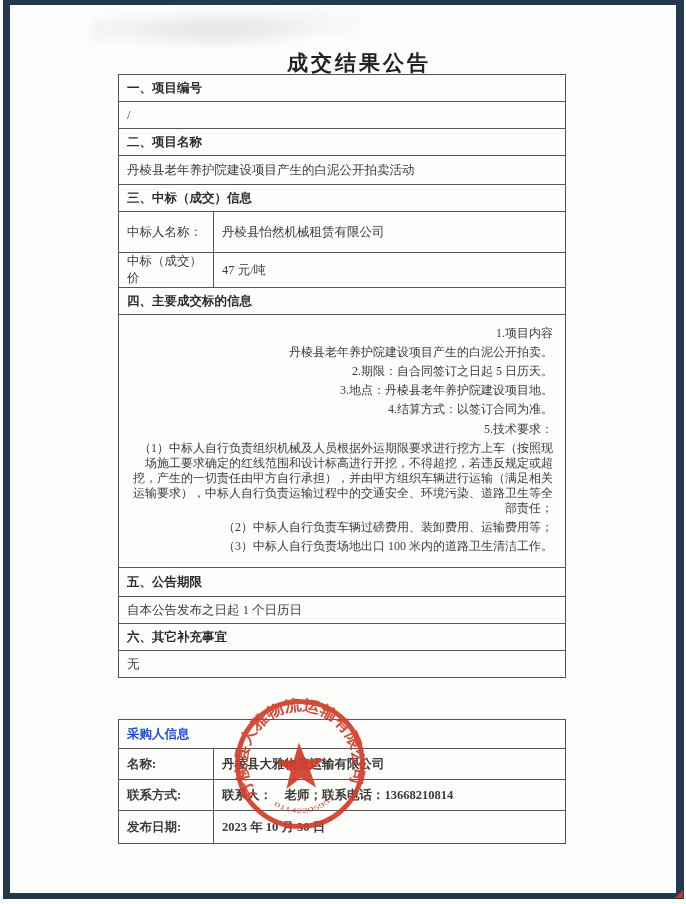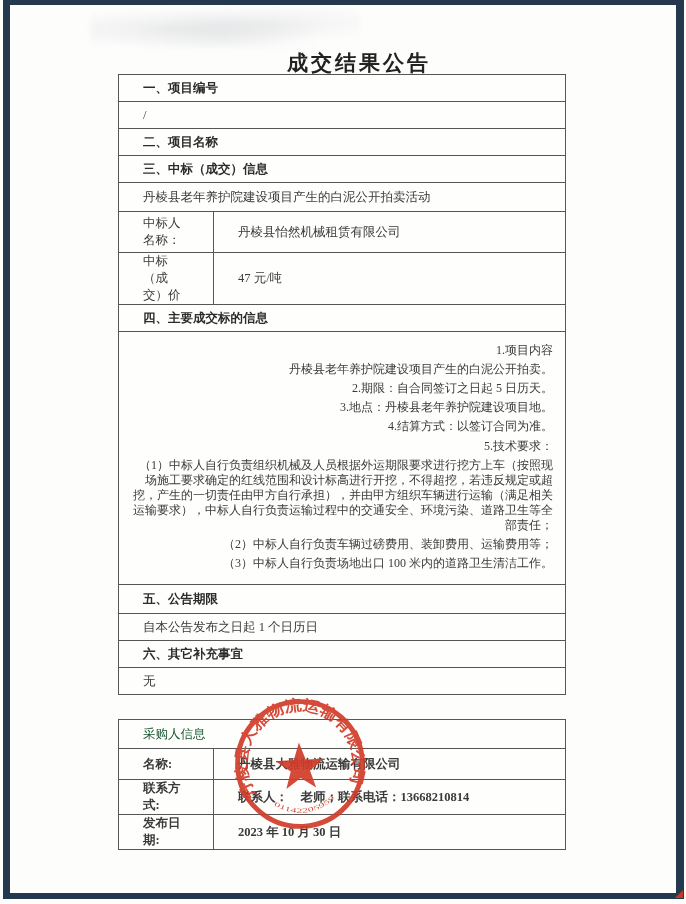--- a/index.html
+++ b/index.html
@@ -28,35 +28,35 @@
   }
   .title{
     position:absolute;top:33px;left:0;width:100%;
     margin:16px;text-align:center;
     font-size:21px;font-weight:700;letter-spacing:3px;color:#222;
   }
   table{border-collapse:collapse;table-layout:fixed;}
   td{
     border:1px solid #565656;
     font-size:12.5px;
-    padding:0 24px;
+    padding:0 8px;
     vertical-align:middle;
     background:#fefefd;
   }
   .main-table{position:absolute;left:118px;top:74px;width:448px;}
   .purchaser-table{position:absolute;left:118px;top:719px;width:448px;}
   td.hdr{font-weight:700;color:#2c2c2c;height:26px;}
   td.val{height:26px;}
   td.lbl{height:28px;}
   .row-winner td{height:40px;}
   .row-price td{height:28px;}
   td.content{padding:7px 12px 9px 12px;vertical-align:top;text-align:right;}
   td.content p{margin:4px 0;font-size:12px;line-height:1.26;}
   .p-table td{height:30px;font-weight:bold;}
-  .p-table td.p-hdr{height:28px;font-weight:400;color:#14532d;}
+  .p-table td.p-hdr{height:28px;font-weight:700;color:#1d4ed8;}
   .stamp{
     position:absolute;left:222px;top:686px;width:156px;height:156px;
     transform:rotate(-3deg);
     opacity:.92;
     pointer-events:none;
   }
   .corner-mark{
     position:absolute;right:3px;bottom:6px;
     width:0;height:0;
     border-left:8px solid transparent;
@@ -81,24 +81,24 @@
         <tr>
           <td colspan="2" class="hdr">一、项目编号</td>
         </tr>
     <tr>
           <td colspan="2" class="val">/</td>
         </tr>
     <tr>
           <td colspan="2" class="hdr">二、项目名称</td>
         </tr>
     <tr>
-          <td colspan="2" class="hdr">三、中标（成交）信息</td>
+          <td colspan="2" class="val" style="height:28px">丹棱县老年养护院建设项目产生的白泥公开拍卖活动</td>
         </tr>
     <tr>
-          <td colspan="2" class="val" style="height:28px">丹棱县老年养护院建设项目产生的白泥公开拍卖活动</td>
+          <td colspan="2" class="hdr">三、中标（成交）信息</td>
         </tr>
     <tr class="row-winner">
       <td class="lbl">中标人名称：</td>
       <td>丹棱县怡然机械租赁有限公司</td>
     </tr>
     <tr class="row-price">
       <td class="lbl">中标（成交）价</td>
       <td>47 元/吨</td>
     </tr>
     <tr>

